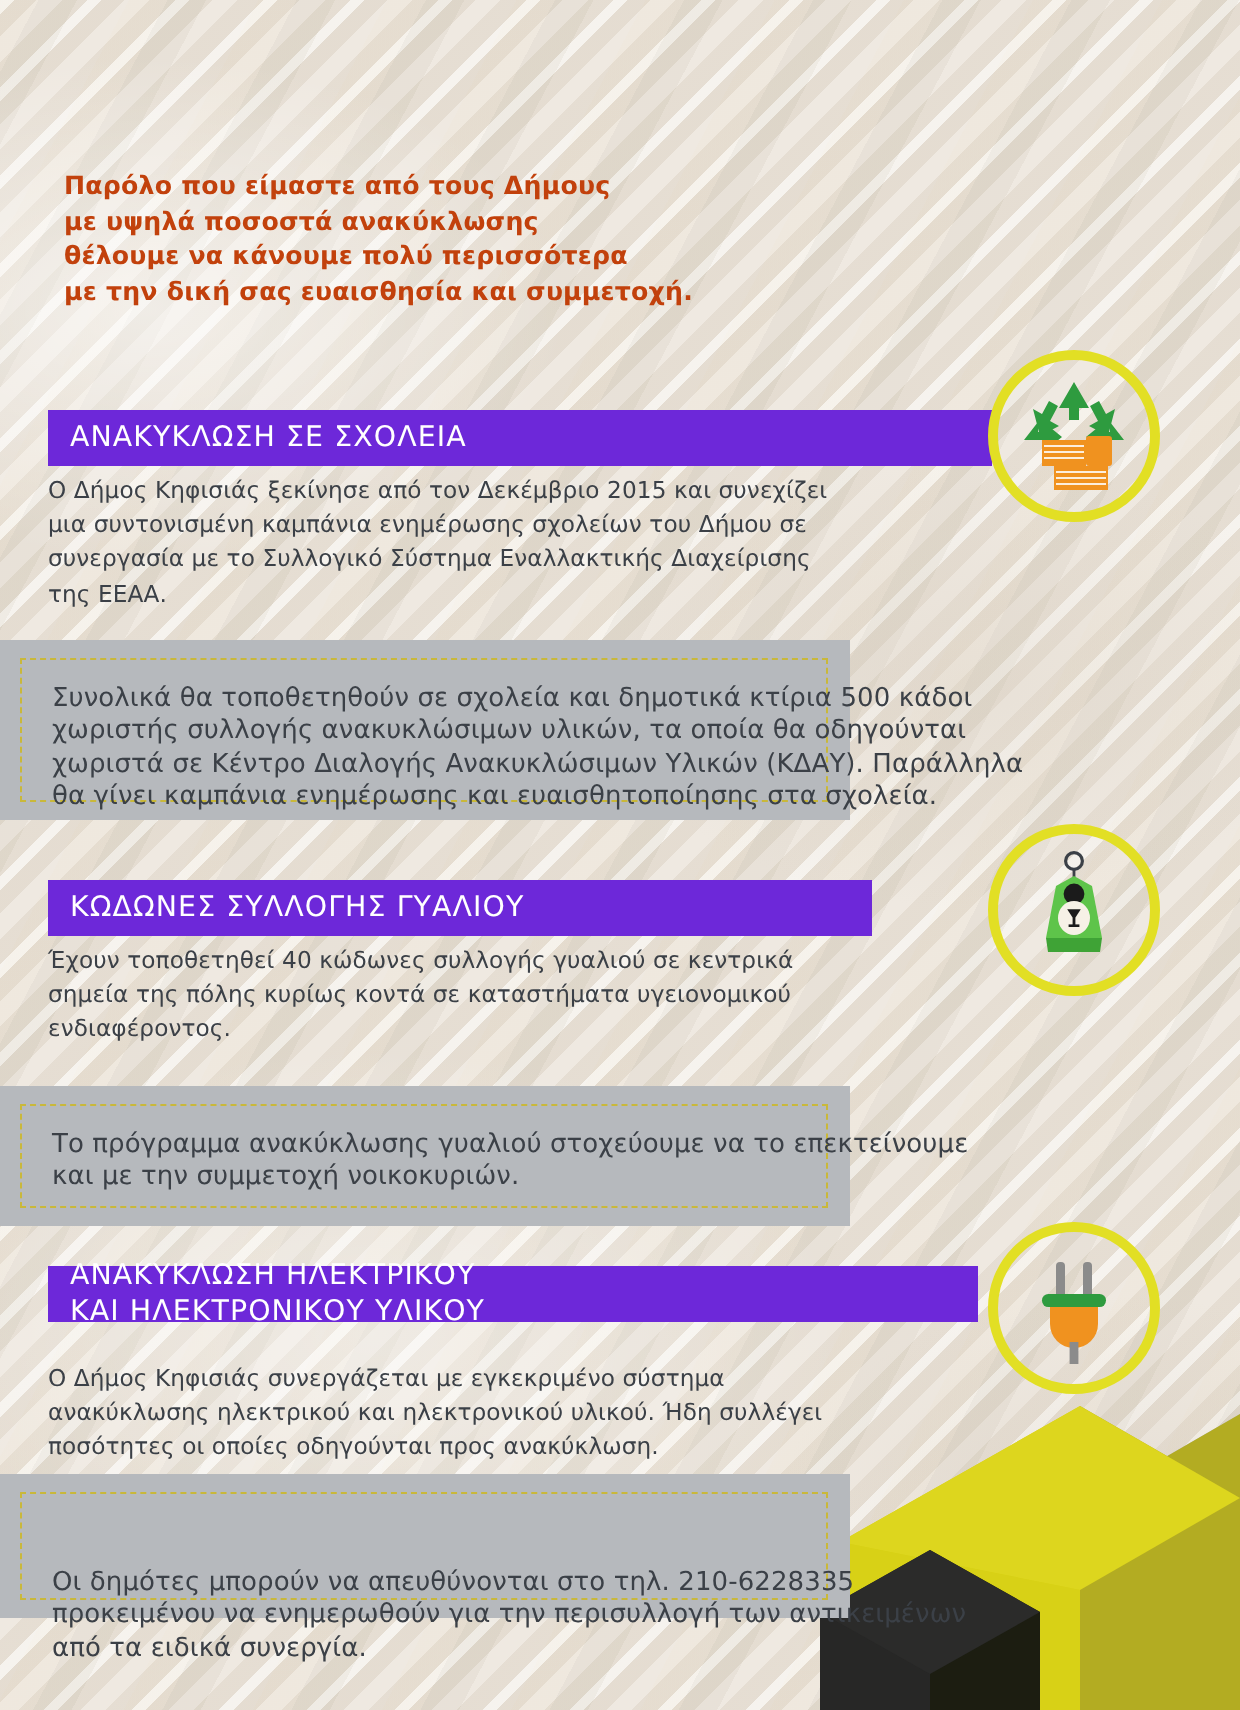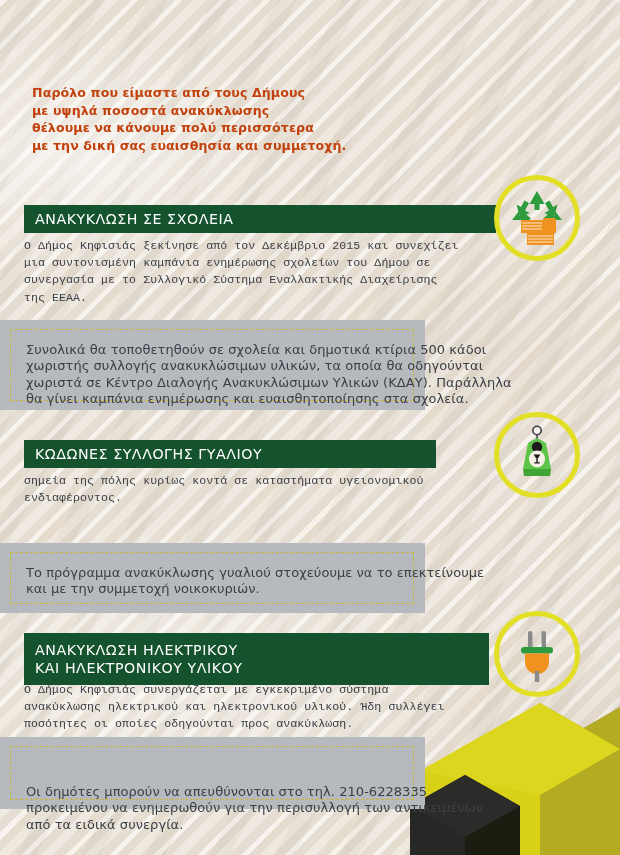--- a/index.html
+++ b/index.html
@@ -38,29 +38,29 @@
   .cubes{position:absolute;left:0;top:0;width:620px;height:855px;pointer-events:none;}
 
   
   .intro{position:absolute;left:32px;top:84px;width:420px;
     font-size:12.6px;font-weight:bold;line-height:17.6px;color:#c2410c;
     letter-spacing:.1px;}
   .intro div{white-space:nowrap;}
 
   
   .sec{position:absolute;left:0;width:620px;}
-  .hbar{position:absolute;left:24px;height:28px;background:#14532d;
+  .hbar{position:absolute;left:24px;height:28px;background:#6d28d9;
     display:flex;align-items:center;padding-left:11px;box-sizing:border-box;}
-  .hbar.two{height:52px;flex-direction:column;align-items:flex-start;justify-content:center;}
+  .hbar.two{height:28px;flex-direction:column;align-items:flex-start;justify-content:center;}
   .htitle{color:#ffffff;font-size:14.2px;letter-spacing:.55px;line-height:18px;
     font-weight:normal;white-space:nowrap;}
 
   .body-txt{position:absolute;left:24px;width:450px;color:#3b4047;
     font-size:11.6px;line-height:17.2px;letter-spacing:.05px;}
-  .body-txt div{white-space:nowrap;font-family:Liberation Mono, monospace;}
+  .body-txt div{white-space:nowrap;}
 
   
   .note{position:absolute;left:-14px;background:#b6b9bd;box-sizing:border-box;}
   .note .dash{position:absolute;left:24px;top:9px;right:11px;bottom:9px;
     border:1px dashed #c9b83a;}
   .note .ntxt{position:absolute;left:40px;top:22px;right:24px;
     color:#3b4047;font-size:13px;line-height:16.4px;letter-spacing:.05px;}
   .note .ntxt div{white-space:nowrap;}
 
   
@@ -164,20 +164,21 @@
     </div>
   </div>
 
   <div class="sec">
 
     <div class="hbar" style="top:440px;width:412px;">
       <span class="htitle">ΚΩΔΩΝΕΣ ΣΥΛΛΟΓΗΣ ΓΥΑΛΙΟΥ</span>
     </div>
 
     <div class="body-txt" style="top:472px;">
+      <div>Έχουν τοποθετηθεί 40 κώδωνες συλλογής γυαλιού σε κεντρικά</div>
       <div>σημεία της πόλης κυρίως κοντά σε καταστήματα υγειονομικού</div>
       <div>ενδιαφέροντος.</div>
     </div>
 
     <div class="note" style="top:543px;width:439px;height:70px;">
       <div class="dash"></div>
       <div class="ntxt">
         <div>Το πρόγραμμα ανακύκλωσης γυαλιού στοχεύουμε να το επεκτείνουμε</div>
         <div>και με την συμμετοχή νοικοκυριών.</div>
       </div>

